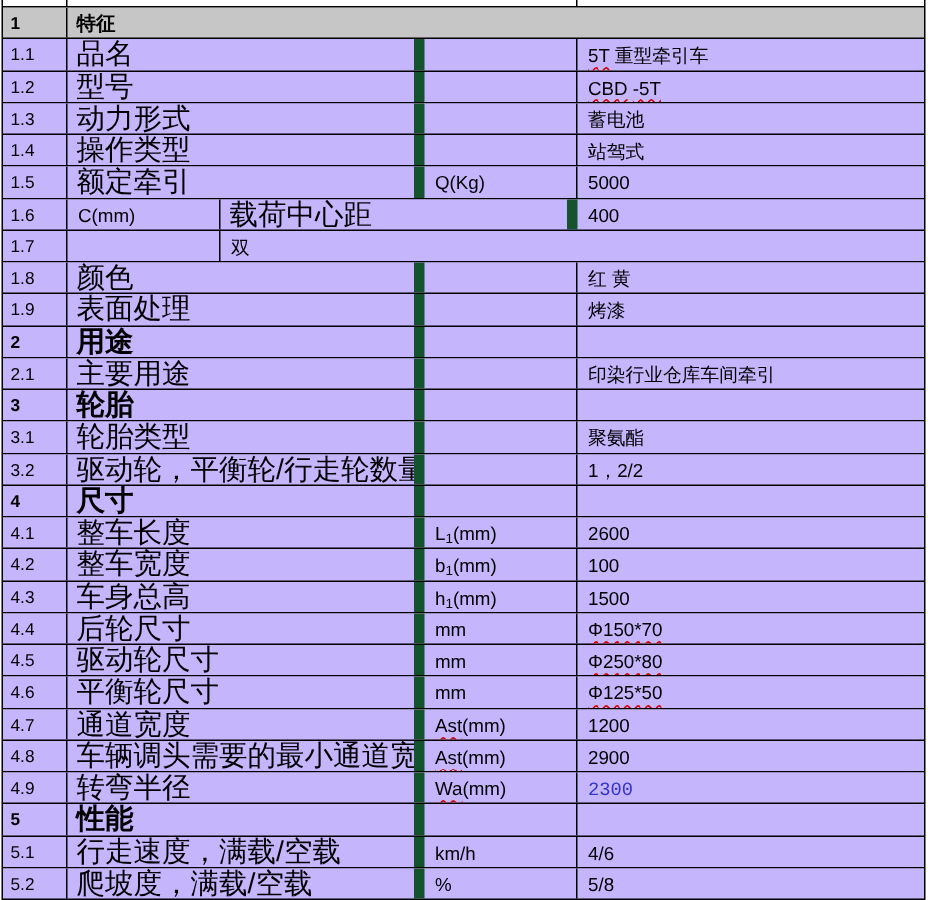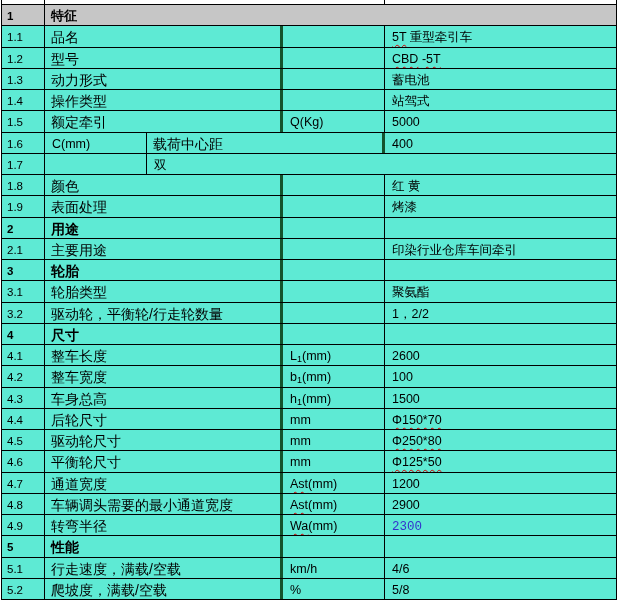--- a/index.html
+++ b/index.html
@@ -14,27 +14,27 @@
     border-left:1px solid #000;
     border-right:1px solid #000;
   }
 
   
   .sliver { position:relative; height:5px; border-bottom:1px solid #000; background:#fff; }
   .sliver .vline { position:absolute; top:0; bottom:0; width:1px; background:#000; }
   .sliver .vline.v1 { left:42px; }
   .sliver .vline.v2 { left:382px; }
 
-  .tr { display:flex; height:21.25px; border-bottom:1px solid #000; background:#5eead4; }
+  .tr { display:flex; height:21.25px; border-bottom:1px solid #000; background:#c4b5fd; }
   .tr.gray { background:#c6c6c6; }
   .tr.section .td { font-weight:bold; }
 
   .td { line-height:20px; white-space:nowrap; overflow:hidden; }
   .col-no    { flex:0 0 43px;  border-right:1px solid #000; padding-left:5px; font-size:11.5px; padding-top:1px; }
-  .col-label { flex:0 0 238px; border-right:3px solid #14532d; padding-left:6px; font-size:14px;  padding-top:1px; }
+  .col-label { flex:0 0 238px; border-right:7px solid #14532d; padding-left:6px; font-size:19px;  padding-top:1px; }
   .col-unit  { flex:0 0 102px; border-right:1px solid #000; padding-left:7px; font-size:12.5px; padding-top:1px; }
   .col-value { flex:1 1 auto;  padding-left:7px; font-size:12.5px; padding-top:1px; }
   .col-label.merged { flex:1 1 auto; border-right:none; font-size:13px; }
 
   .wavy {
     text-decoration-line:underline;
     text-decoration-style:wavy;
     text-decoration-color:#d40000;
     text-decoration-thickness:1px;
     text-underline-offset:3px;

